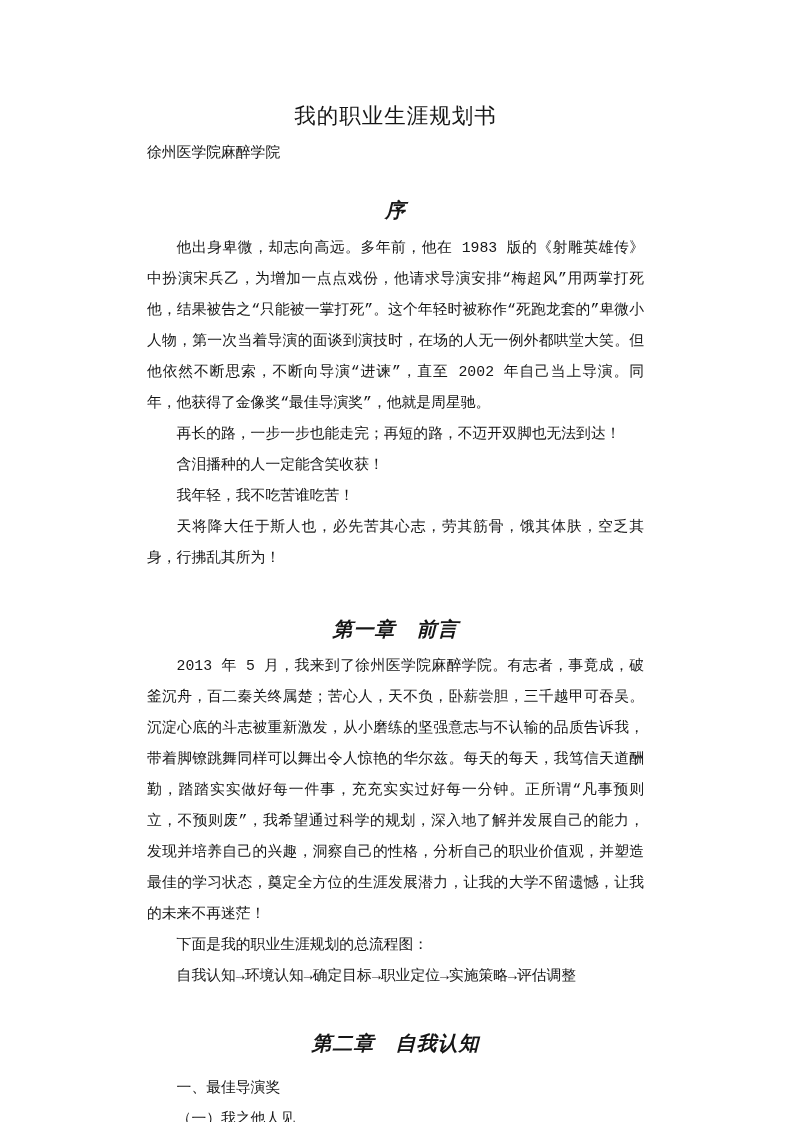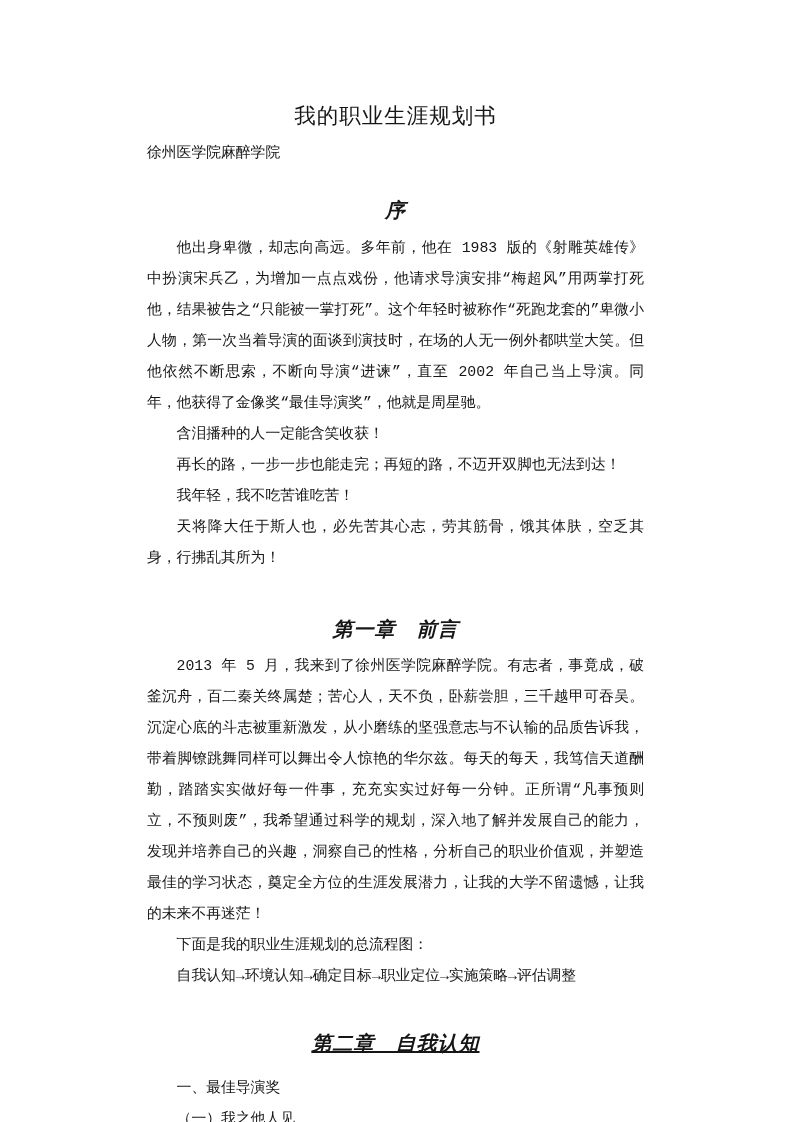--- a/index.html
+++ b/index.html
@@ -37,21 +37,21 @@
   .heading {
     font-size: 20px;
     line-height: 26px;
     font-weight: 700;
     font-style: italic; 
     text-align: center;
     letter-spacing: 1px;
   }
   .heading-preface { margin: 35px 0 0 0; }
   .heading-ch1 { margin: 41px 0 0 0; line-height: 28px; }
-  .heading-ch2 { margin: 37px 0 16px 0; line-height: 28px; text-decoration: underline; }
+  .heading-ch2 { margin: 37px 0 16px 0; line-height: 28px; }
   .body-p {
     margin: 0;
     font-size: 14.8px;
     line-height: 31px;
     text-align: justify;
     text-justify: inter-character;
     text-indent: 2em;
     font-family: Liberation Mono, monospace;
   }
   .first-after-preface { margin-top: 10px; }
@@ -64,23 +64,23 @@
 <div class="page">
 
   <h1 class="doc-title">我的职业生涯规划书</h1>
 
   <p class="doc-subtitle">徐州医学院麻醉学院</p>
 
   <h2 class="heading heading-preface">序</h2>
 
   <p class="body-p first-after-preface">他出身卑微，却志向高远。多年前，他在 1983 版的《射雕英雄传》中扮演宋兵乙，为增加一点点戏份，他请求导演安排“梅超风”用两掌打死他，结果被告之“只能被一掌打死”。这个年轻时被称作“死跑龙套的”卑微小人物，第一次当着导演的面谈到演技时，在场的人无一例外都哄堂大笑。但他依然不断思索，不断向导演“进谏”，直至 2002 年自己当上导演。同年，他获得了金像奖“最佳导演奖”，他就是周星驰。</p>
 
+  <p class="body-p">再长的路，一步一步也能走完；再短的路，不迈开双脚也无法到达！</p>
+
   <p class="body-p">含泪播种的人一定能含笑收获！</p>
-
-  <p class="body-p">再长的路，一步一步也能走完；再短的路，不迈开双脚也无法到达！</p>
 
   <p class="body-p">我年轻，我不吃苦谁吃苦！</p>
 
   <p class="body-p">天将降大任于斯人也，必先苦其心志，劳其筋骨，饿其体肤，空乏其身，行拂乱其所为！</p>
 
   <h2 class="heading heading-ch1">第一章　前言</h2>
 
   <p class="body-p first-after-ch1">2013 年 5 月，我来到了徐州医学院麻醉学院。有志者，事竟成，破釜沉舟，百二秦关终属楚；苦心人，天不负，卧薪尝胆，三千越甲可吞吴。沉淀心底的斗志被重新激发，从小磨练的坚强意志与不认输的品质告诉我，带着脚镣跳舞同样可以舞出令人惊艳的华尔兹。每天的每天，我笃信天道酬勤，踏踏实实做好每一件事，充充实实过好每一分钟。正所谓“凡事预则立，不预则废”，我希望通过科学的规划，深入地了解并发展自己的能力，发现并培养自己的兴趣，洞察自己的性格，分析自己的职业价值观，并塑造最佳的学习状态，奠定全方位的生涯发展潜力，让我的大学不留遗憾，让我的未来不再迷茫！</p>
 
   <p class="body-p">下面是我的职业生涯规划的总流程图：</p>

